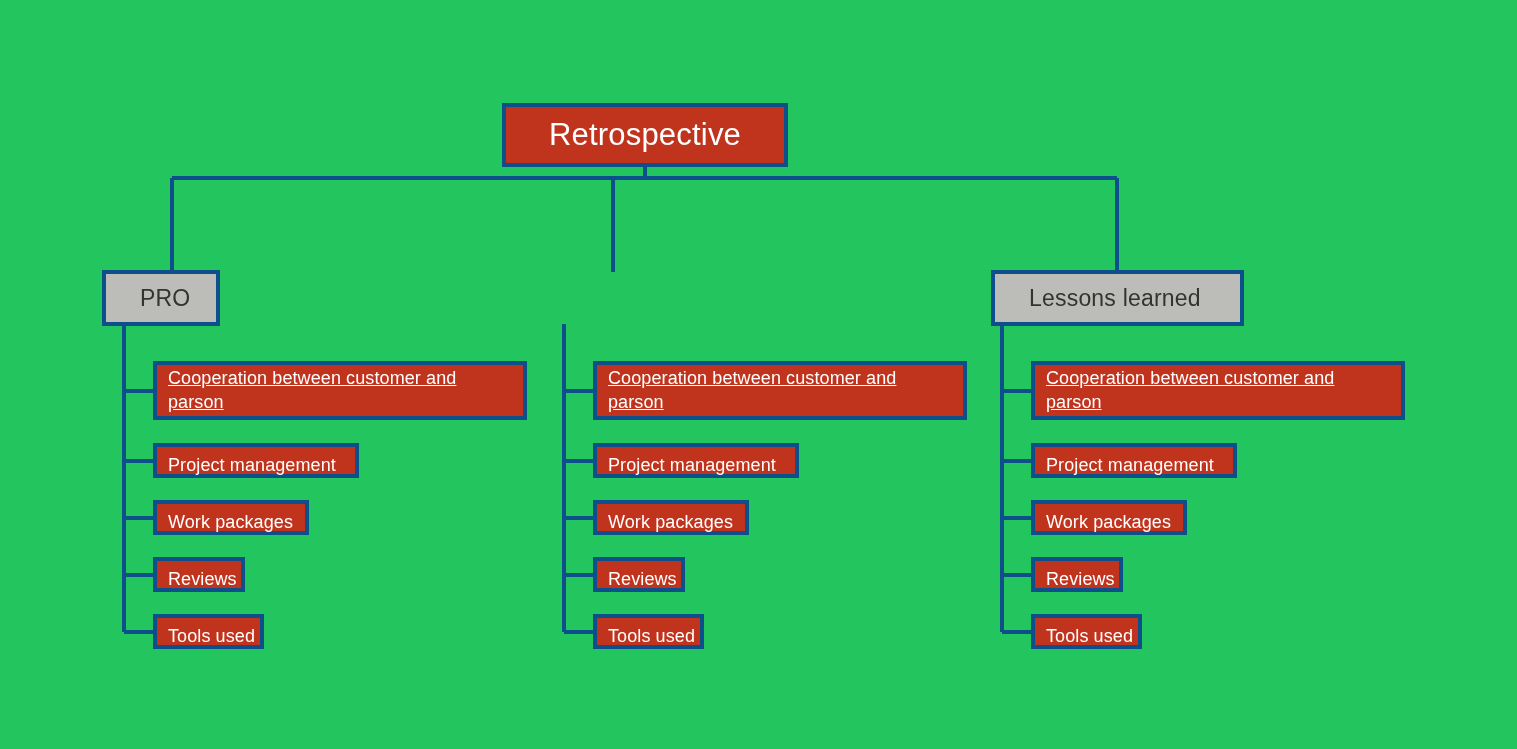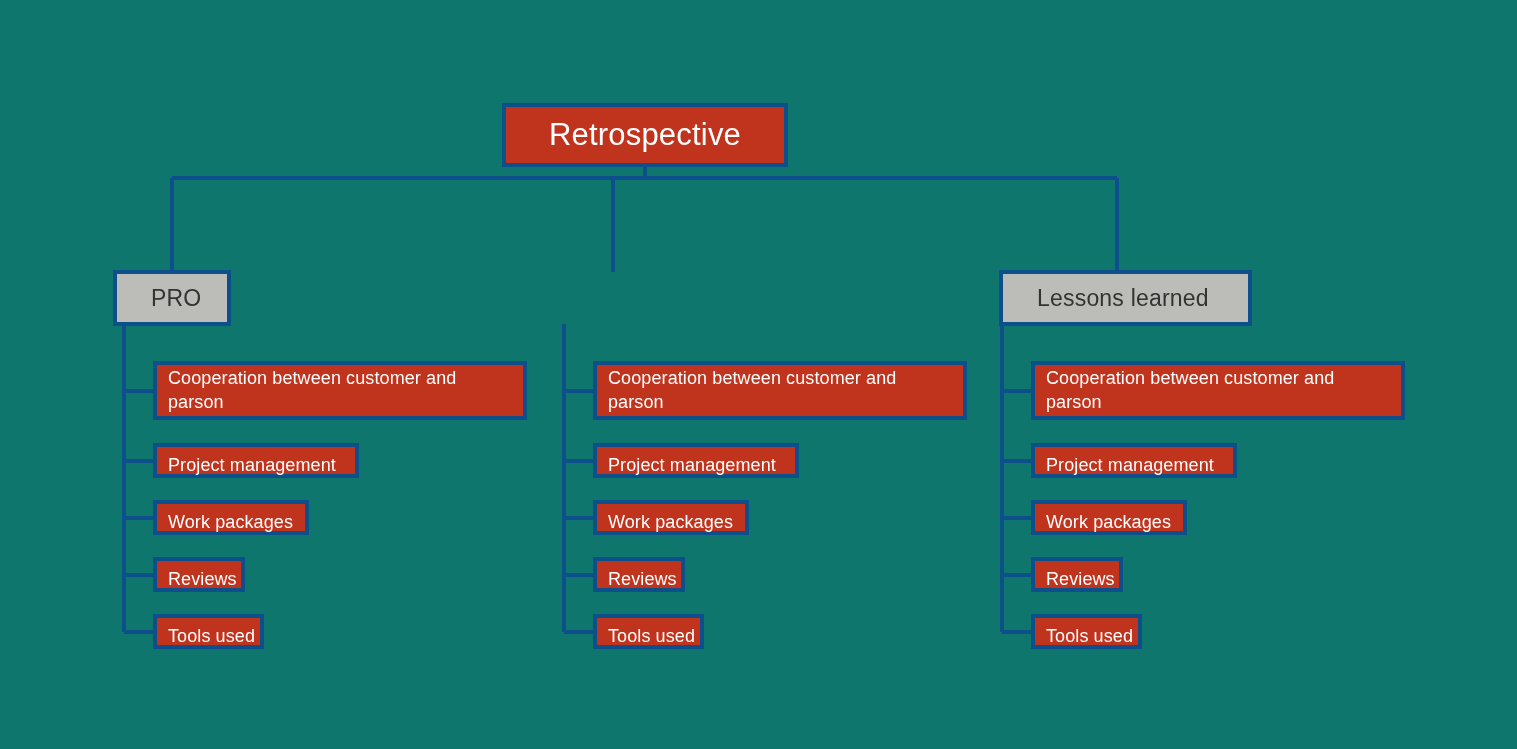--- a/index.html
+++ b/index.html
@@ -10,21 +10,21 @@
     width: 1517px;
     height: 749px;
     background: #f1f3f9;
     font-family: "Liberation Sans", sans-serif;
     overflow: hidden;
   }
   #canvas {
     position: relative;
     width: 1517px;
     height: 749px;
-    background: #0f766e;
+    background: #22c55e;
   }
   #edges {
     position: absolute;
     left: 0;
     top: 0;
     width: 1517px;
     height: 749px;
     pointer-events: none;
   }
 
@@ -60,20 +60,21 @@
     padding: 11px 12px 0 11px;
     line-height: 1.3;
     letter-spacing: 0.1px;
     white-space: nowrap;
   }
 
   .node-leaf.wrap {
     white-space: normal;
     align-items: center;
     padding: 0 14px 0 11px;
+    text-decoration: underline;
   }
 
   .node-label {
     display: block;
   }
 </style>
 </head>
 <body>
 
 <div id="canvas">
@@ -98,21 +99,21 @@
       <line x1="1002" y1="324" x2="1002" y2="631.5" stroke="#0d4f8b" stroke-width="4" shape-rendering="crispEdges"></line>
       <line x1="1002" y1="390.5" x2="1033" y2="390.5" stroke="#0d4f8b" stroke-width="4" shape-rendering="crispEdges"></line>
       <line x1="1002" y1="460.5" x2="1033" y2="460.5" stroke="#0d4f8b" stroke-width="4" shape-rendering="crispEdges"></line>
       <line x1="1002" y1="517.5" x2="1033" y2="517.5" stroke="#0d4f8b" stroke-width="4" shape-rendering="crispEdges"></line>
       <line x1="1002" y1="574.5" x2="1033" y2="574.5" stroke="#0d4f8b" stroke-width="4" shape-rendering="crispEdges"></line>
       <line x1="1002" y1="631.5" x2="1033" y2="631.5" stroke="#0d4f8b" stroke-width="4" shape-rendering="crispEdges"></line>
     </svg>
 <div class="node node-root" style="left: 502px; top: 103px; width: 286px; height: 64px;">
       <span class="node-label">Retrospective</span>
     </div>
-    <div class="node node-category" style="left: 113px; top: 270px; width: 118px; height: 56px;">
+    <div class="node node-category" style="left: 102px; top: 270px; width: 118px; height: 56px;">
       <span class="node-label">PRO</span>
     </div>
     <div class="node node-leaf wrap" style="left: 153px; top: 361px; width: 374px; height: 59px;">
       <span class="node-label">Cooperation between customer and parson</span>
     </div>
     <div class="node node-leaf" style="left: 153px; top: 443px; width: 206px; height: 35px;">
       <span class="node-label">Project management</span>
     </div>
     <div class="node node-leaf" style="left: 153px; top: 500px; width: 156px; height: 35px;">
       <span class="node-label">Work packages</span>
@@ -131,21 +132,21 @@
     </div>
     <div class="node node-leaf" style="left: 593px; top: 500px; width: 156px; height: 35px;">
       <span class="node-label">Work packages</span>
     </div>
     <div class="node node-leaf" style="left: 593px; top: 557px; width: 92px; height: 35px;">
       <span class="node-label">Reviews</span>
     </div>
     <div class="node node-leaf" style="left: 593px; top: 614px; width: 111px; height: 35px;">
       <span class="node-label">Tools used</span>
     </div>
-    <div class="node node-category" style="left: 991px; top: 270px; width: 253px; height: 56px; margin-left: 8px;">
+    <div class="node node-category" style="left: 991px; top: 270px; width: 253px; height: 56px;">
       <span class="node-label">Lessons learned</span>
     </div>
     <div class="node node-leaf wrap" style="left: 1031px; top: 361px; width: 374px; height: 59px;">
       <span class="node-label">Cooperation between customer and parson</span>
     </div>
     <div class="node node-leaf" style="left: 1031px; top: 443px; width: 206px; height: 35px;">
       <span class="node-label">Project management</span>
     </div>
     <div class="node node-leaf" style="left: 1031px; top: 500px; width: 156px; height: 35px;">
       <span class="node-label">Work packages</span>

